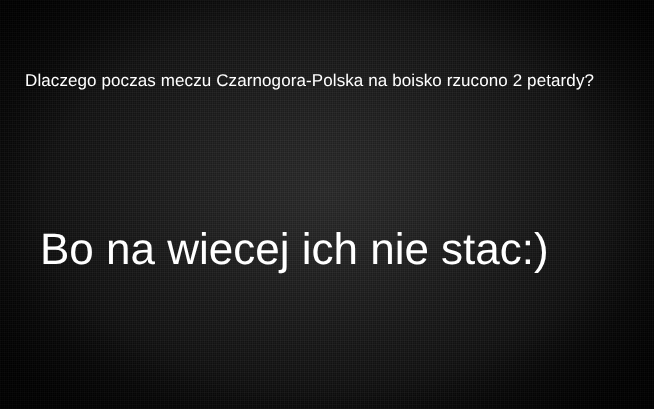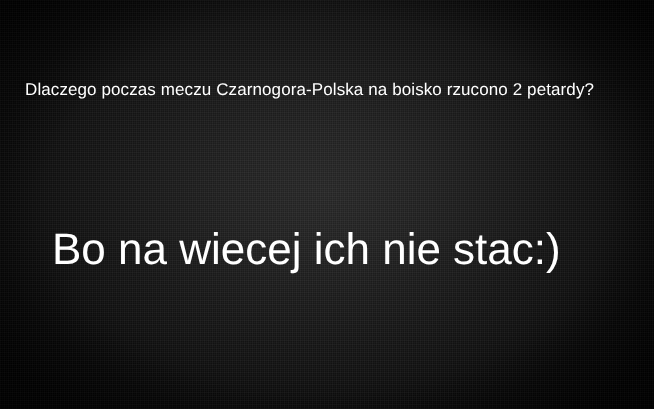--- a/index.html
+++ b/index.html
@@ -73,26 +73,25 @@
     position: absolute;
     left: 25px;
     top: 70px;
     width: 604px;
     color: #ffffff;
     font-size: 17px;
     line-height: 22px;
     letter-spacing: 0.1px;
     white-space: nowrap;
     text-rendering: geometricPrecision;
-    margin-top: 9px;
   }
 
   .punchline {
     position: absolute;
-    left: 52px;
+    left: 40px;
     top: 224px;
     width: 566px;
     color: #ffffff;
     font-size: 44px;
     line-height: 52px;
     letter-spacing: 0px;
     white-space: nowrap;
     text-rendering: geometricPrecision;
   }
 </style>

